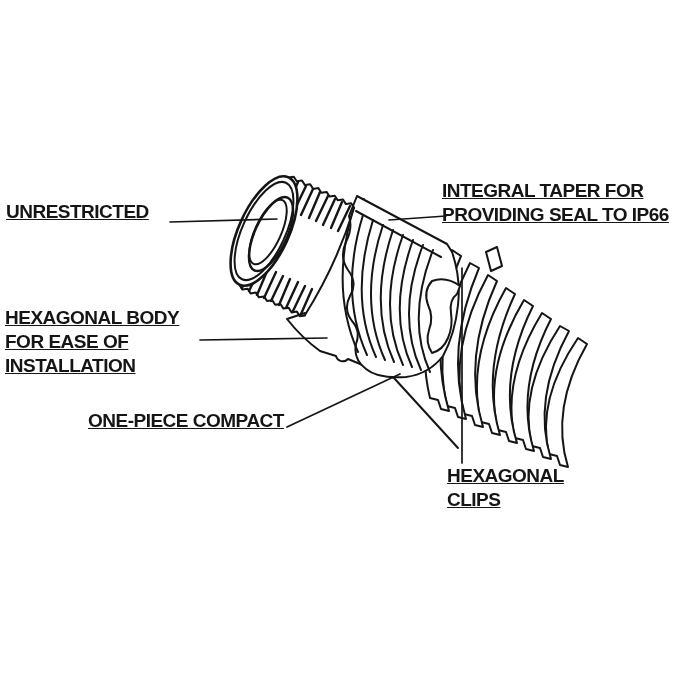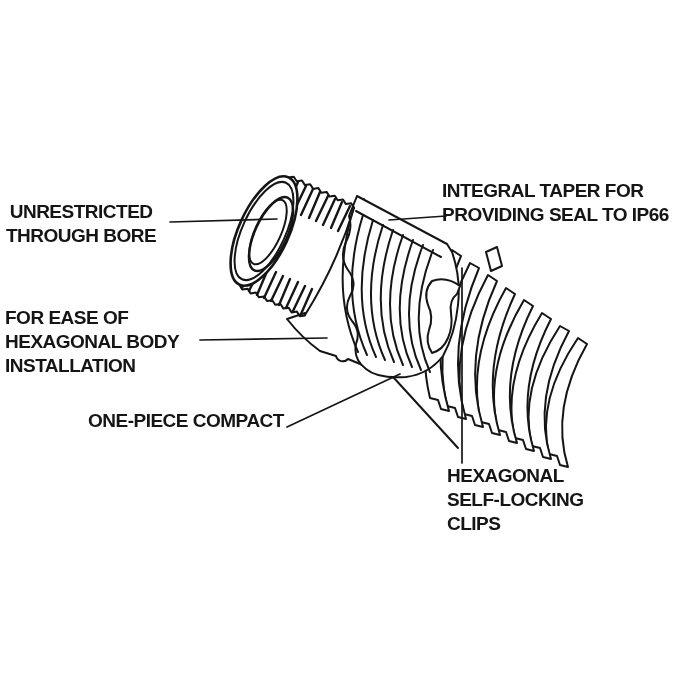--- a/index.html
+++ b/index.html
@@ -16,21 +16,21 @@
   .callout{
     position:absolute;
     z-index:2;
     color:#151515;
     font-weight:bold;
     font-size:19px;
     line-height:24px;
     letter-spacing:-0.5px;
     white-space:nowrap;
   }
-  .callout span{display:block;}
+  .callout span{display:block;text-decoration:underline;}
 </style>
 </head>
 <body>
 
 <svg id="drawing" width="700" height="700" viewBox="0 0 700 700" fill="none" stroke="#151515" stroke-width="2" stroke-linecap="round" stroke-linejoin="round">
 
   <g>
     <path fill="#fff" d="M578 338 Q536 400 549 454 L557 456 L560 465 L568 467 Q550 409 587 344 Z"></path>
     <path fill="#fff" d="M560 326 Q518 390 532 446 L540 448 L543 457 L551 459 Q532 399 569 331 Z"></path>
     <path fill="#fff" d="M542 313 Q501 380 515 438 L523 440 L526 449 L534 451 Q515 389 551 319 Z"></path>
@@ -91,35 +91,33 @@
     <line x1="170" y1="222" x2="277" y2="219"></line>
     <line x1="446" y1="216" x2="389" y2="220"></line>
     <line x1="200" y1="340" x2="327" y2="338"></line>
     <line x1="287" y1="427" x2="400" y2="374"></line>
     <line x1="462" y1="268" x2="462" y2="463"></line>
   </g>
 </svg>
 
 <div class="callout" style="left:6px;top:200px;text-align:center;">
   <span>UNRESTRICTED</span>
-  <span>THROUGH BORE</span>
 </div>
 
 <div class="callout" style="left:442px;top:179px;">
   <span>INTEGRAL TAPER FOR</span>
   <span>PROVIDING SEAL TO IP66</span>
 </div>
 
 <div class="callout" style="left:5px;top:306px;">
+  <span>HEXAGONAL BODY</span>
   <span>FOR EASE OF</span>
-  <span>HEXAGONAL BODY</span>
   <span>INSTALLATION</span>
 </div>
 
 <div class="callout" style="left:88px;top:409px;">
   <span>ONE-PIECE COMPACT</span>
 </div>
 
 <div class="callout" style="left:447px;top:464px;">
   <span>HEXAGONAL</span>
-  <span>SELF-LOCKING</span>
   <span>CLIPS</span>
 </div>
 
 </body></html>

